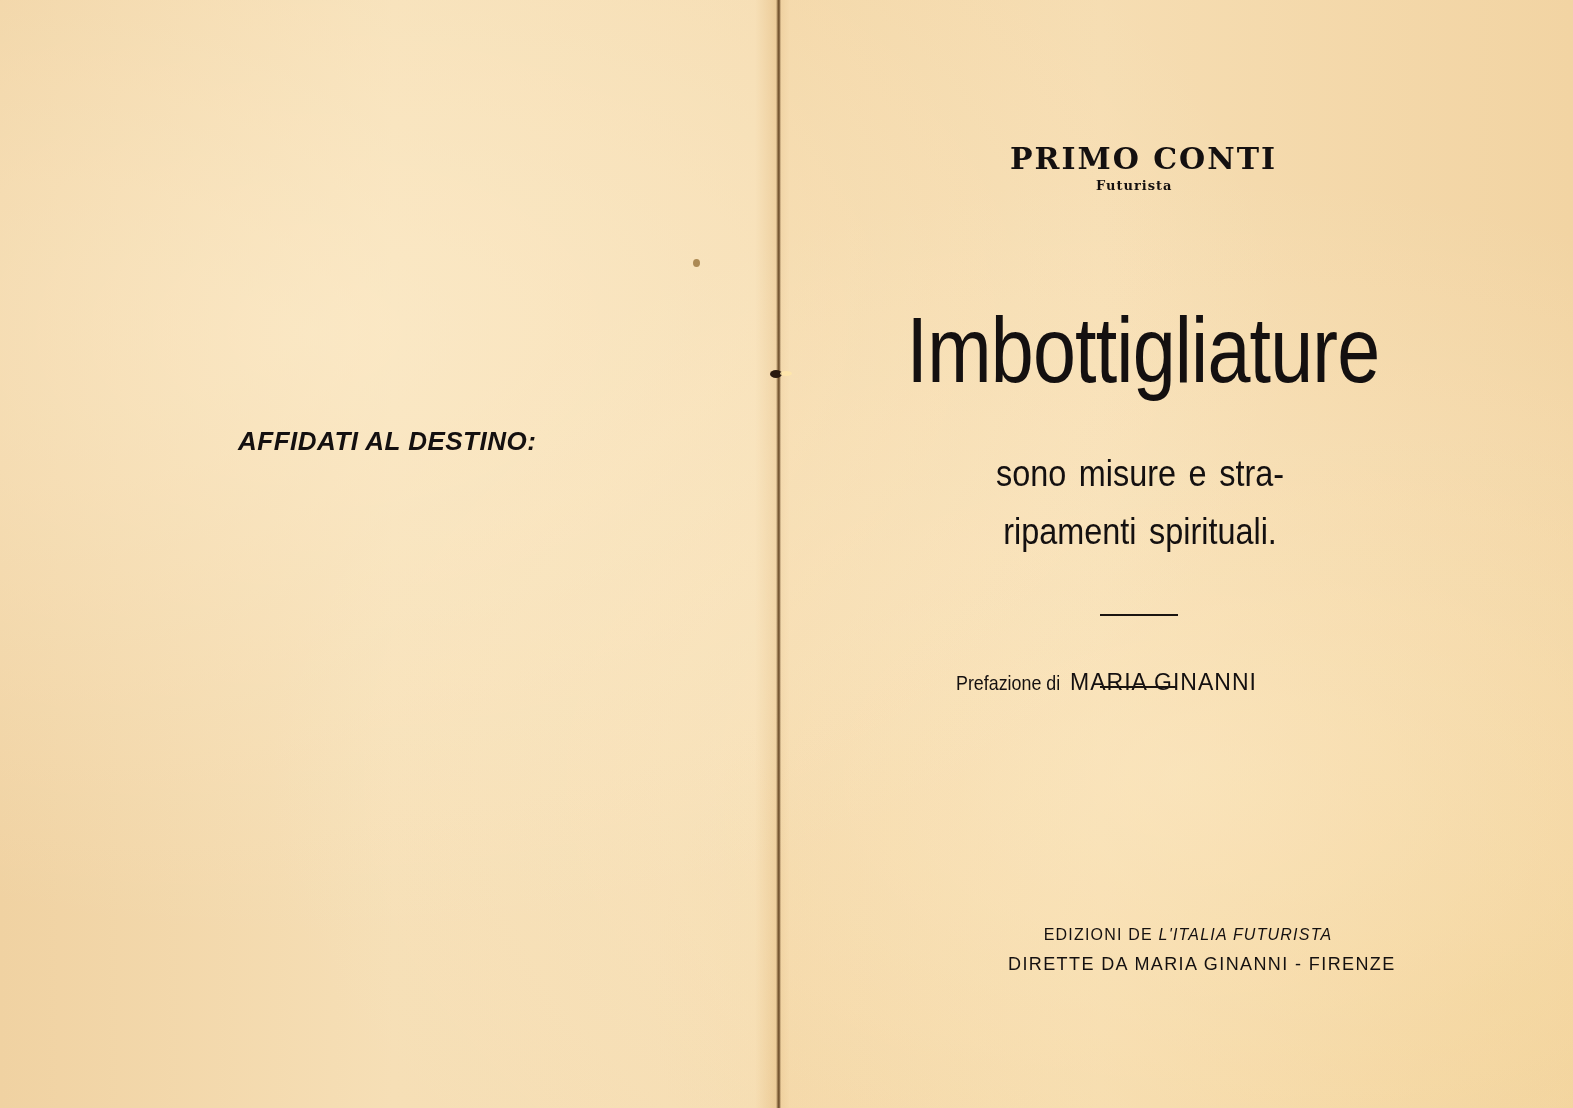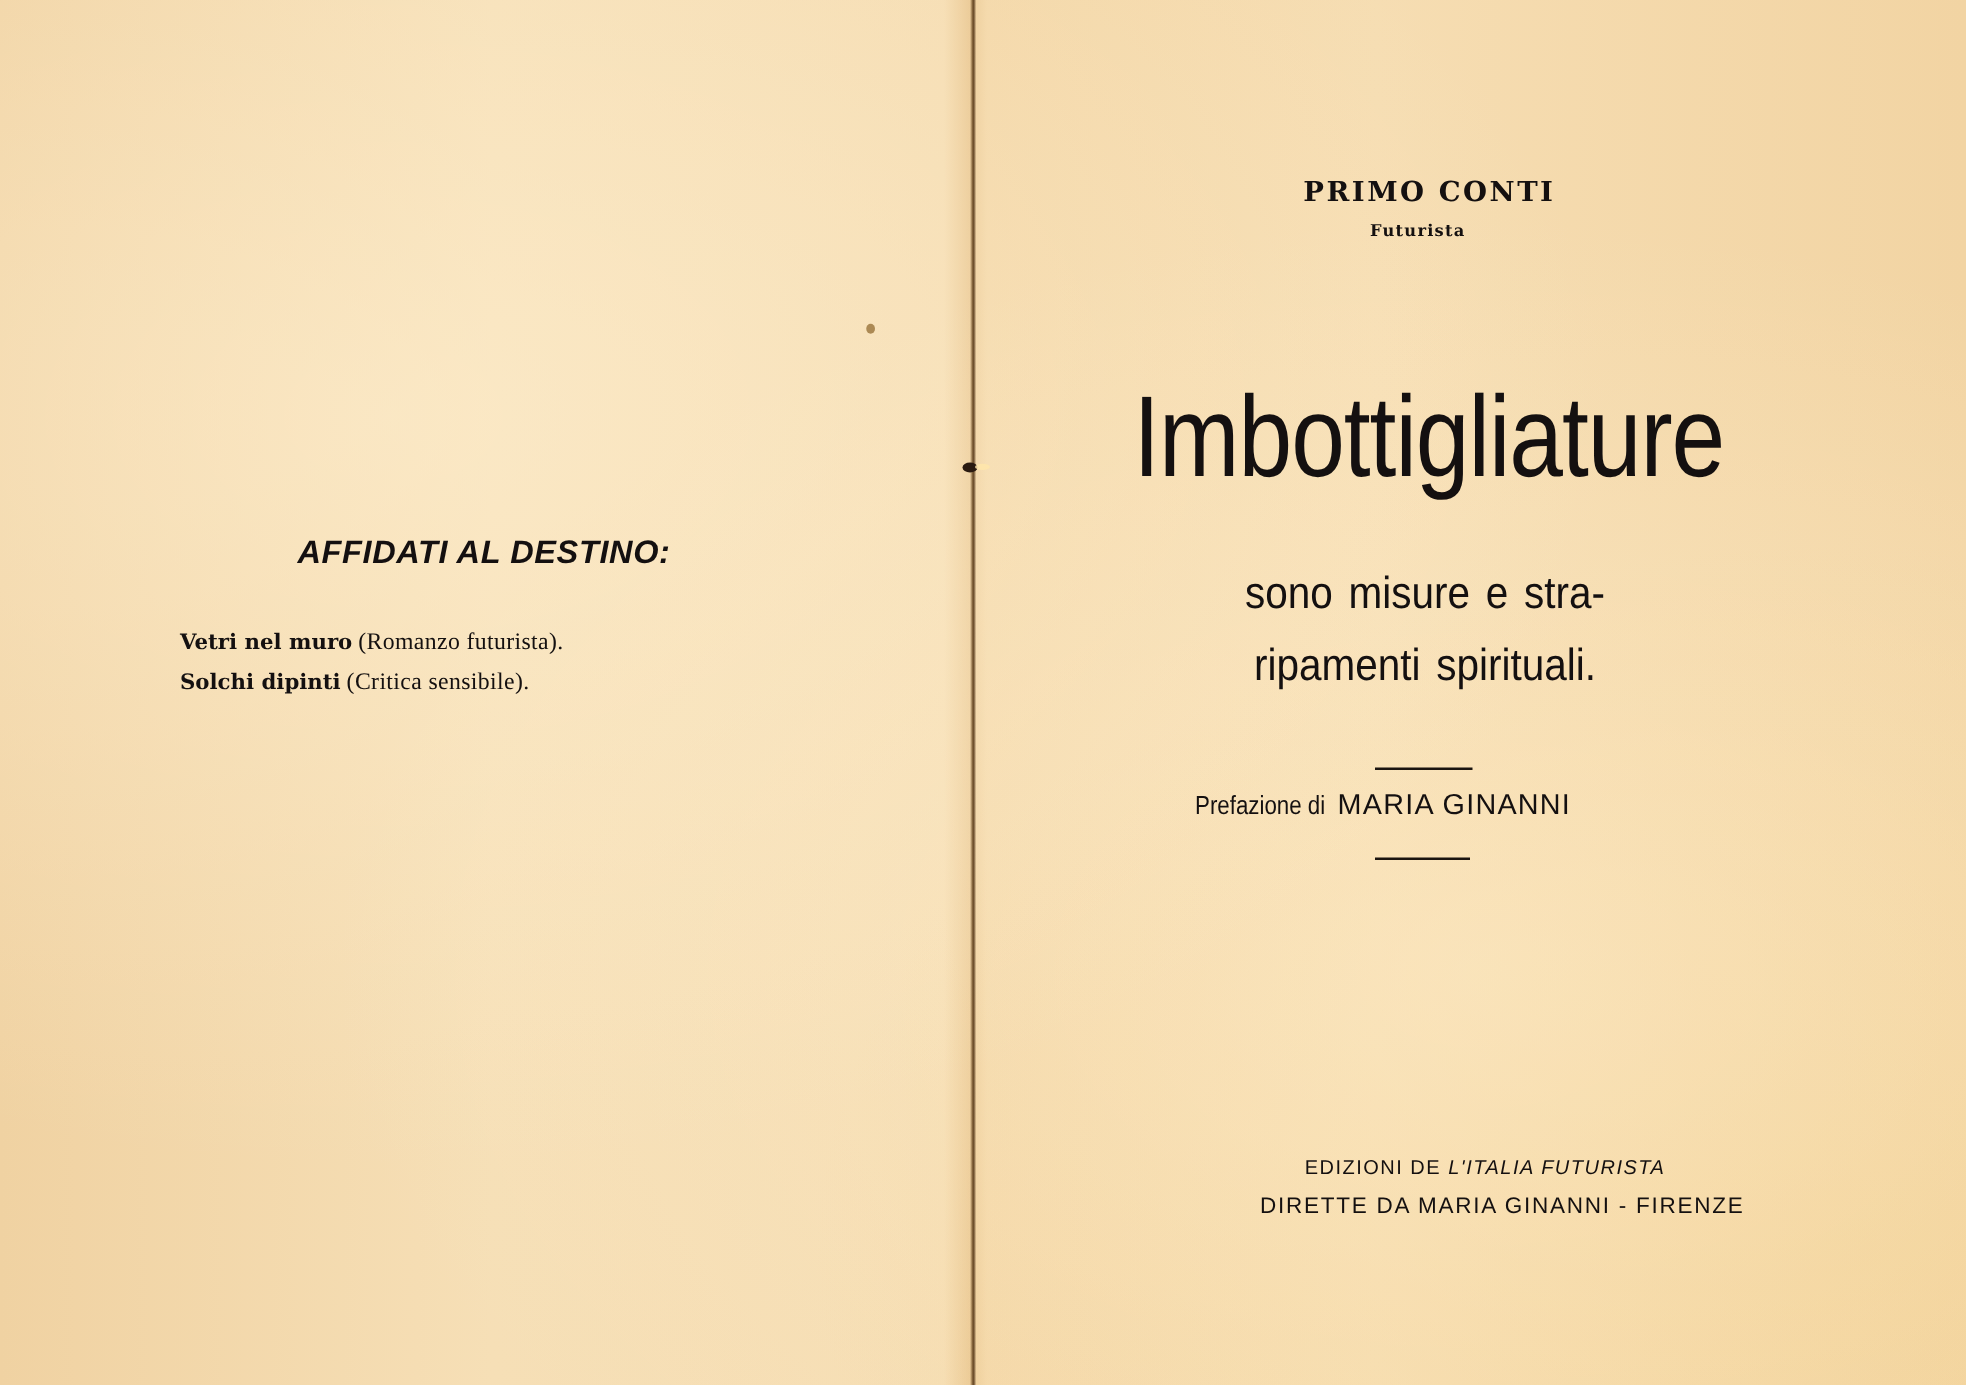--- a/index.html
+++ b/index.html
@@ -101,21 +101,21 @@
       letter-spacing: 0.3px;
     }
     .author {
       position: absolute;
       left: 996px;
       top: 141px;
       width: 295px;
       text-align: center;
       font-family: "DejaVu Serif", serif;
       font-weight: bold;
-      font-size: 22px;
+      font-size: 30px;
       letter-spacing: 2px;
       white-space: nowrap;
     }
     .author-tag {
       position: absolute;
       left: 1096px;
       top: 178px;
       width: 96px;
       text-align: left;
       font-family: "DejaVu Serif", serif;
@@ -157,21 +157,21 @@
     .rule {
       position: absolute;
       height: 2px;
       background: #1a1410;
     }
     .rule-top { left: 1100px; width: 78px; top: 614px; }
     .rule-bottom { left: 1100px; width: 76px; top: 686px; }
     .preface {
       position: absolute;
       left: 956px;
-      top: 630px;
+      top: 669px;
       width: 368px;
       white-space: nowrap;
       font-family: "Liberation Serif", serif;
       font-size: 22px;
     }
     .preface-label {
       font-family: "Liberation Sans", sans-serif;
       font-size: 21px;
       transform: scaleX(0.85);
       display: inline-block;
@@ -216,30 +216,20 @@
 
   <div class="page page-left"></div>
   <div class="page page-right"></div>
 
   <div class="spine"></div>
   <div class="spine-hole"></div>
   <div class="speck"></div>
 
   <div class="left-heading">AFFIDATI AL DESTINO:</div>
 
-  <div class="works">
-    <div class="work-item">
-      <span class="work-title">Vetri nel muro</span>
-      <span class="work-note">(Romanzo futurista).</span>
-    </div>
-    <div class="work-item">
-      <span class="work-title">Solchi dipinti</span>
-      <span class="work-note">(Critica sensibile).</span>
-    </div>
-  </div>
 
   <div class="author">PRIMO CONTI</div>
   <div class="author-tag">Futurista</div>
 
   <div class="title">Imbottigliature</div>
 
   <div class="subtitle">
     <span class="subtitle-line">sono misure e stra-</span>
     <span class="subtitle-line">ripamenti spirituali.</span>
   </div>

